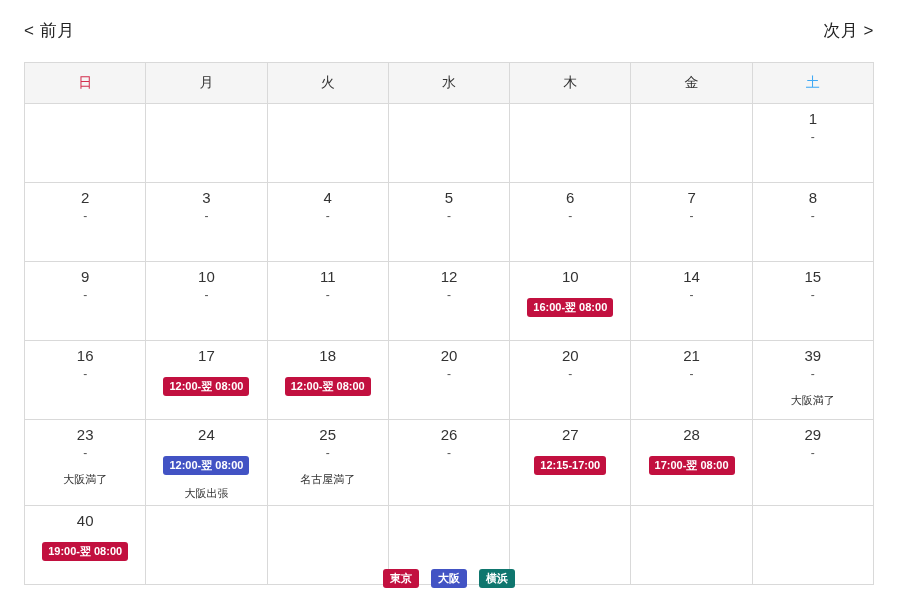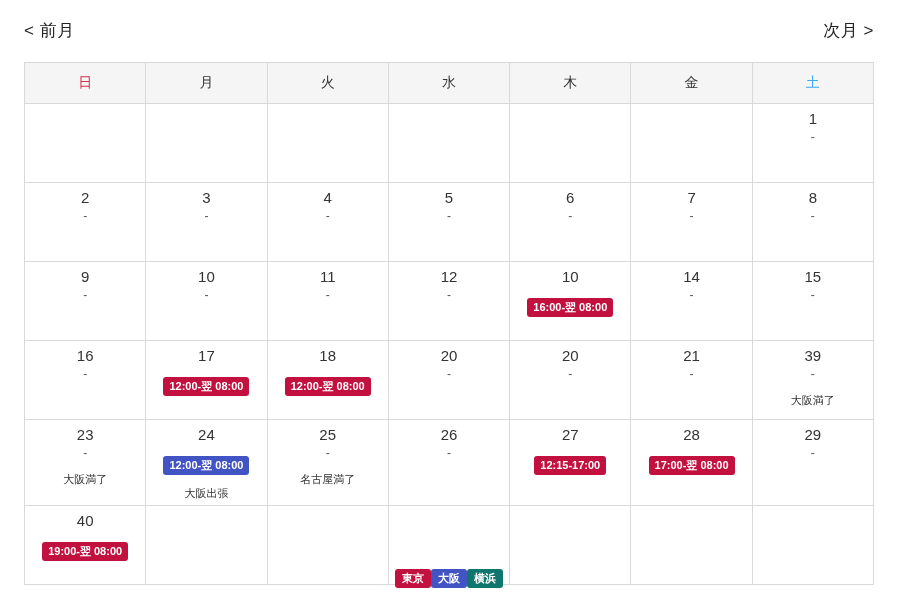--- a/index.html
+++ b/index.html
@@ -118,21 +118,21 @@
   .badge.yokohama { background: #0f766e; }
 
   
   .legend {
     position: absolute;
     left: 0;
     right: 0;
     bottom: 16px;
     display: flex;
     justify-content: center;
-    gap: 0;
+    gap: 12px;
   }
   .legend .badge {
     margin-top: 0;
     padding: 3px 7px;
     font-size: 11px;
   }
 </style>
 </head>
 <body>
 

